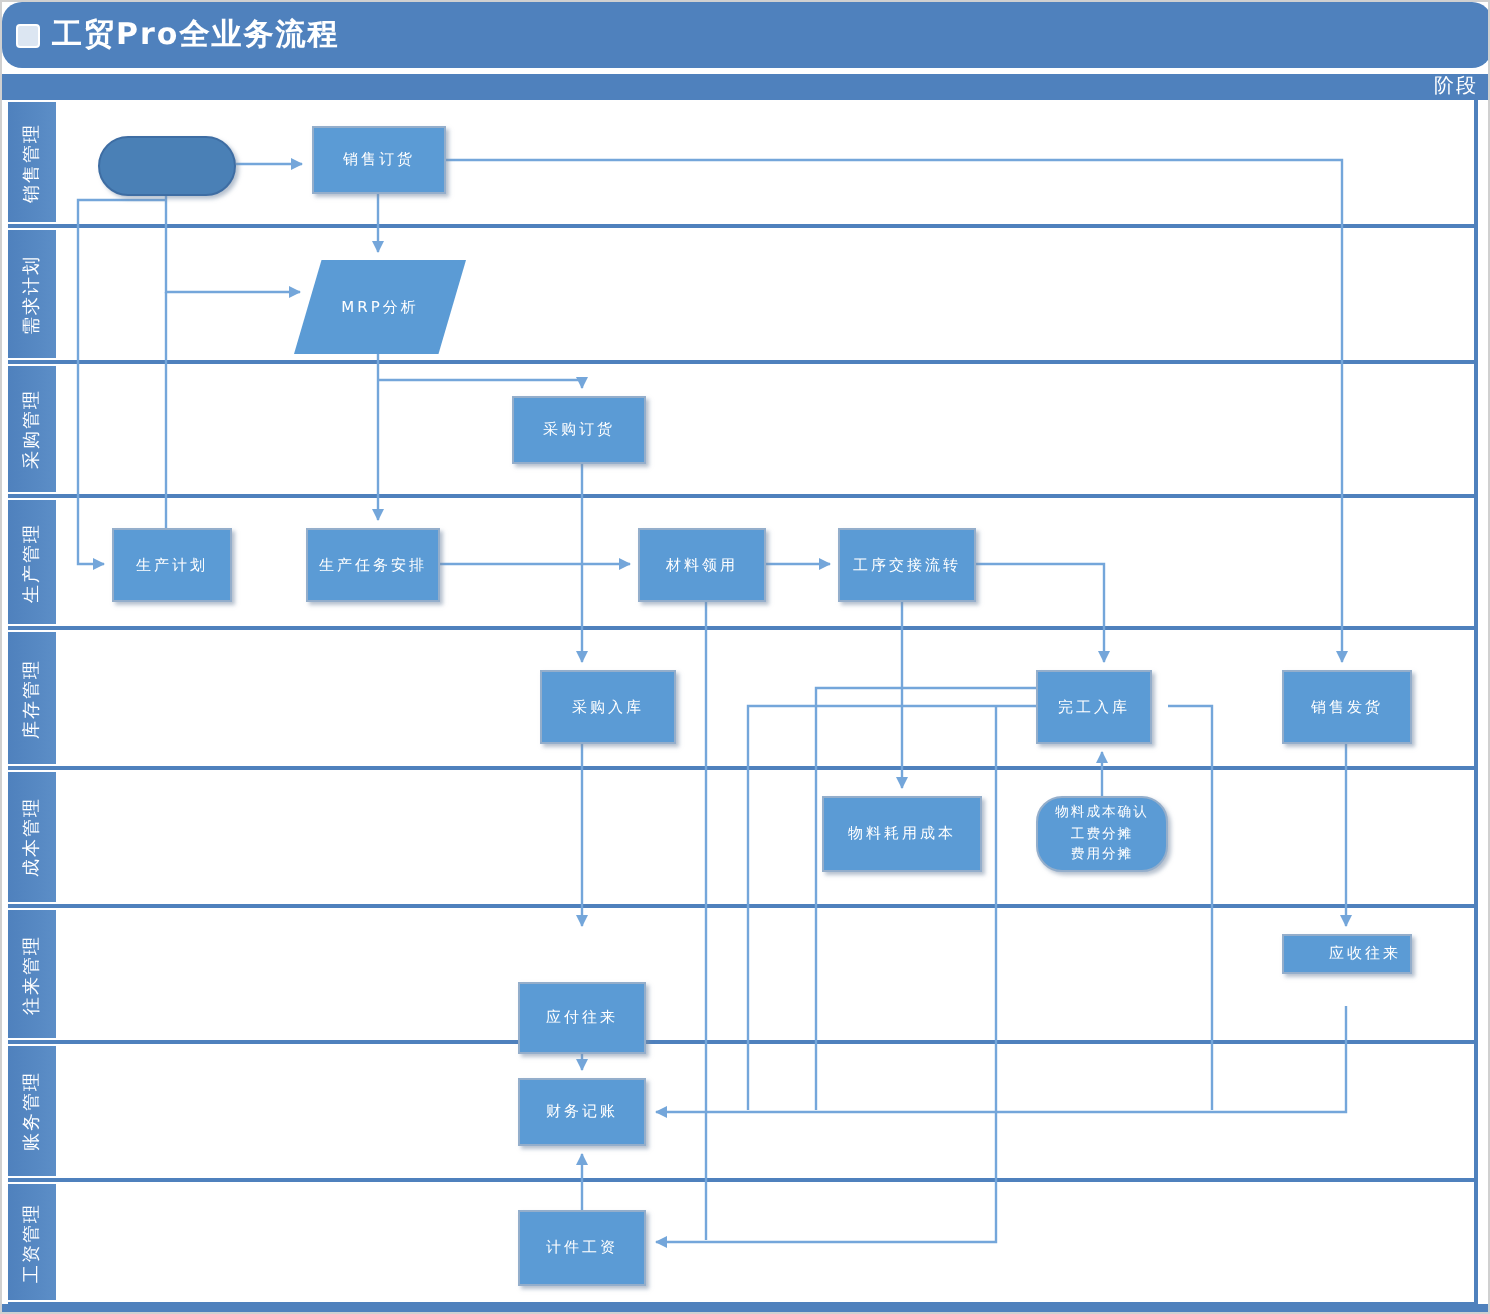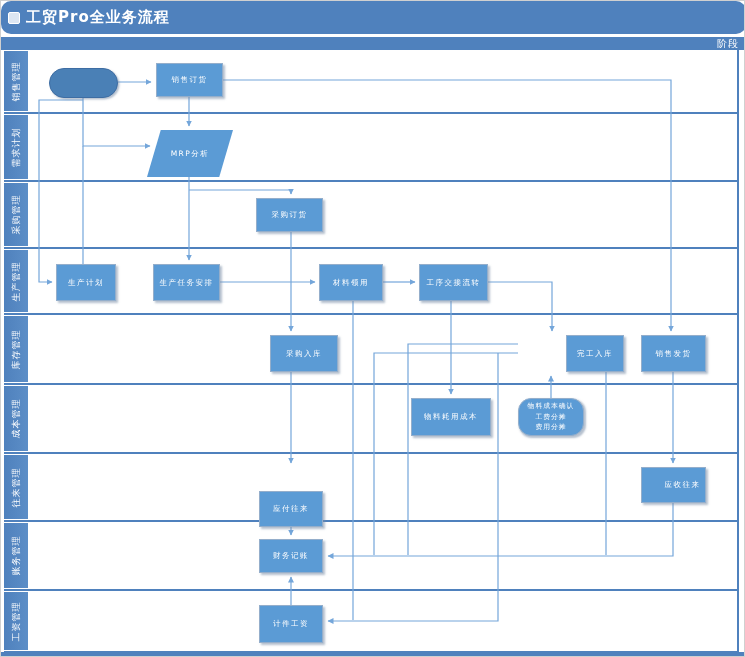--- a/index.html
+++ b/index.html
@@ -149,27 +149,27 @@
   <div id="nodes">
       <div class="node stadium" style="left: 48px; top: 67px; width: 69px; height: 30px;"><span class="lbl"></span></div>
       <div class="node" style="left: 155px; top: 62px; width: 67px; height: 34px;"><span class="lbl">销售订货</span></div>
       <div class="node para" style="left: 146px; top: 113px; width: 86px; height: 47px; margin-top: 16px;"><div class="para-fill"></div><span class="lbl">MRP分析</span></div>
       <div class="node" style="left: 255px; top: 197px; width: 67px; height: 34px;"><span class="lbl">采购订货</span></div>
       <div class="node" style="left: 55px; top: 263px; width: 60px; height: 37px;"><span class="lbl">生产计划</span></div>
       <div class="node" style="left: 152px; top: 263px; width: 67px; height: 37px;"><span class="lbl">生产任务安排</span></div>
       <div class="node" style="left: 318px; top: 263px; width: 64px; height: 37px;"><span class="lbl">材料领用</span></div>
       <div class="node" style="left: 418px; top: 263px; width: 69px; height: 37px;"><span class="lbl">工序交接流转</span></div>
       <div class="node" style="left: 269px; top: 334px; width: 68px; height: 37px;"><span class="lbl">采购入库</span></div>
-      <div class="node" style="left: 517px; top: 334px; width: 58px; height: 37px; margin-left: 48px;"><span class="lbl">完工入库</span></div>
+      <div class="node" style="left: 517px; top: 334px; width: 58px; height: 37px;"><span class="lbl">完工入库</span></div>
       <div class="node" style="left: 640px; top: 334px; width: 65px; height: 37px;"><span class="lbl">销售发货</span></div>
       <div class="node" style="left: 410px; top: 397px; width: 80px; height: 38px;"><span class="lbl">物料耗用成本</span></div>
       <div class="node small" style="left: 517px; top: 397px; width: 66px; height: 38px; border-radius: 13px;"><span class="lbl">物料成本确认
 工费分摊
 费用分摊</span></div>
       <div class="node" style="left: 258px; top: 490px; width: 64px; height: 36px;"><span class="lbl">应付往来</span></div>
-      <div class="node" style="left: 640px; top: 466px; width: 65px; height: 36px; padding-left: 18px;"><span class="lbl">应收往来</span></div>
+      <div class="node" style="left: 640px; top: 466px; width: 65px; height: 20px; padding-left: 18px;"><span class="lbl">应收往来</span></div>
       <div class="node" style="left: 258px; top: 538px; width: 64px; height: 34px;"><span class="lbl">财务记账</span></div>
       <div class="node" style="left: 258px; top: 604px; width: 64px; height: 38px;"><span class="lbl">计件工资</span></div>
     </div>
 
   <div class="right-border"></div>
   <div class="bottom-bar"></div>
 </div>
 
 </body></html>

